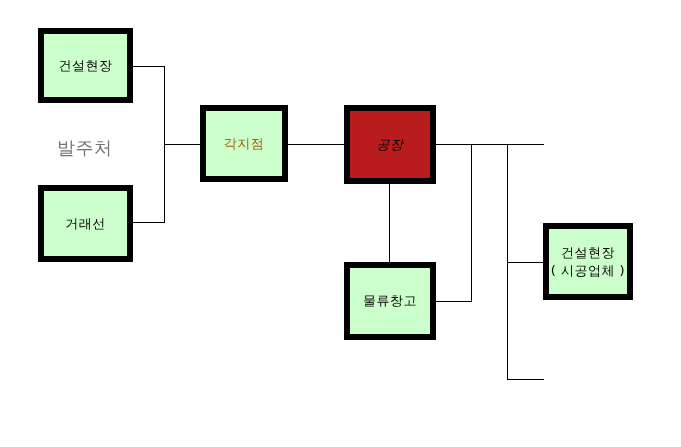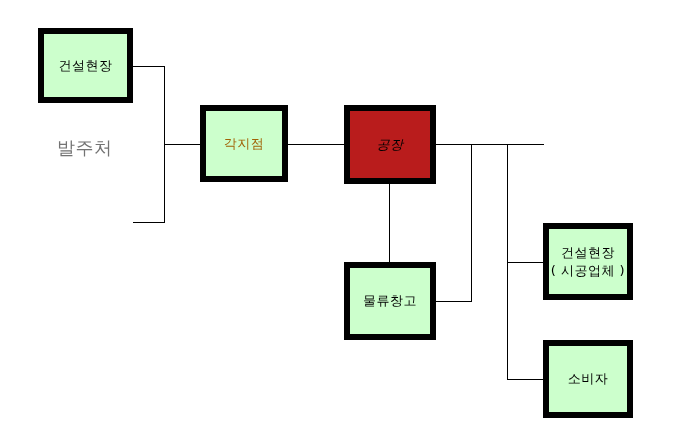--- a/index.html
+++ b/index.html
@@ -60,19 +60,19 @@
     <div class="edge-v" style="left: 389px; top: 184px; height: 79px; border-color: rgb(0, 0, 0);"></div>
     <div class="edge-h" style="left: 436px; top: 144px; width: 72px; border-color: rgb(0, 0, 0);"></div>
     <div class="edge-h" style="left: 436px; top: 301px; width: 36px; border-color: rgb(0, 0, 0);"></div>
     <div class="edge-v" style="left: 471px; top: 144px; height: 158px; border-color: rgb(0, 0, 0);"></div>
     <div class="edge-v" style="left: 507px; top: 144px; height: 236px; border-color: rgb(0, 0, 0);"></div>
     <div class="edge-h" style="left: 507px; top: 144px; width: 37px; border-color: rgb(0, 0, 0);"></div>
     <div class="edge-h" style="left: 507px; top: 262px; width: 37px; border-color: rgb(0, 0, 0);"></div>
     <div class="edge-h" style="left: 507px; top: 379px; width: 37px; border-color: rgb(0, 0, 0);"></div>
     <div class="free-label" style="left: 57px; top: 136px;">발주처</div>
     <div class="node" style="left: 38px; top: 28px; width: 95px; height: 75px; background: rgb(204, 255, 204); border-color: rgb(0, 0, 0); color: rgb(0, 0, 0);">건설현장</div>
+    <div class="node" style="left: 38px; top: 185px; width: 95px; height: 77px; background: rgb(204, 255, 204); border-color: rgb(0, 0, 0); color: rgb(0, 0, 0);">거래선</div>
     <div class="node" style="left: 200px; top: 105px; width: 88px; height: 77px; background: rgb(204, 255, 204); border-color: rgb(0, 0, 0); color: #a16207;">각지점</div>
     <div class="node" style="left: 344px; top: 105px; width: 92px; height: 79px; background: #b91c1c; border-color: rgb(0, 0, 0); color: rgb(0, 0, 0); font-style: italic;">공장</div>
     <div class="node" style="left: 344px; top: 262px; width: 92px; height: 78px; background: rgb(204, 255, 204); border-color: rgb(0, 0, 0); color: rgb(0, 0, 0);">물류창고</div>
     <div class="node" style="left: 543px; top: 223px; width: 90px; height: 77px; background: rgb(204, 255, 204); border-color: rgb(0, 0, 0); color: rgb(0, 0, 0);">건설현장
 ( 시공업체 )</div>
-    <div class="node" style="left: 543px; top: 340px; width: 90px; height: 78px; background: rgb(204, 255, 204); border-color: rgb(0, 0, 0); color: rgb(0, 0, 0);">소비자</div>
   </div>
 
 </body></html>

